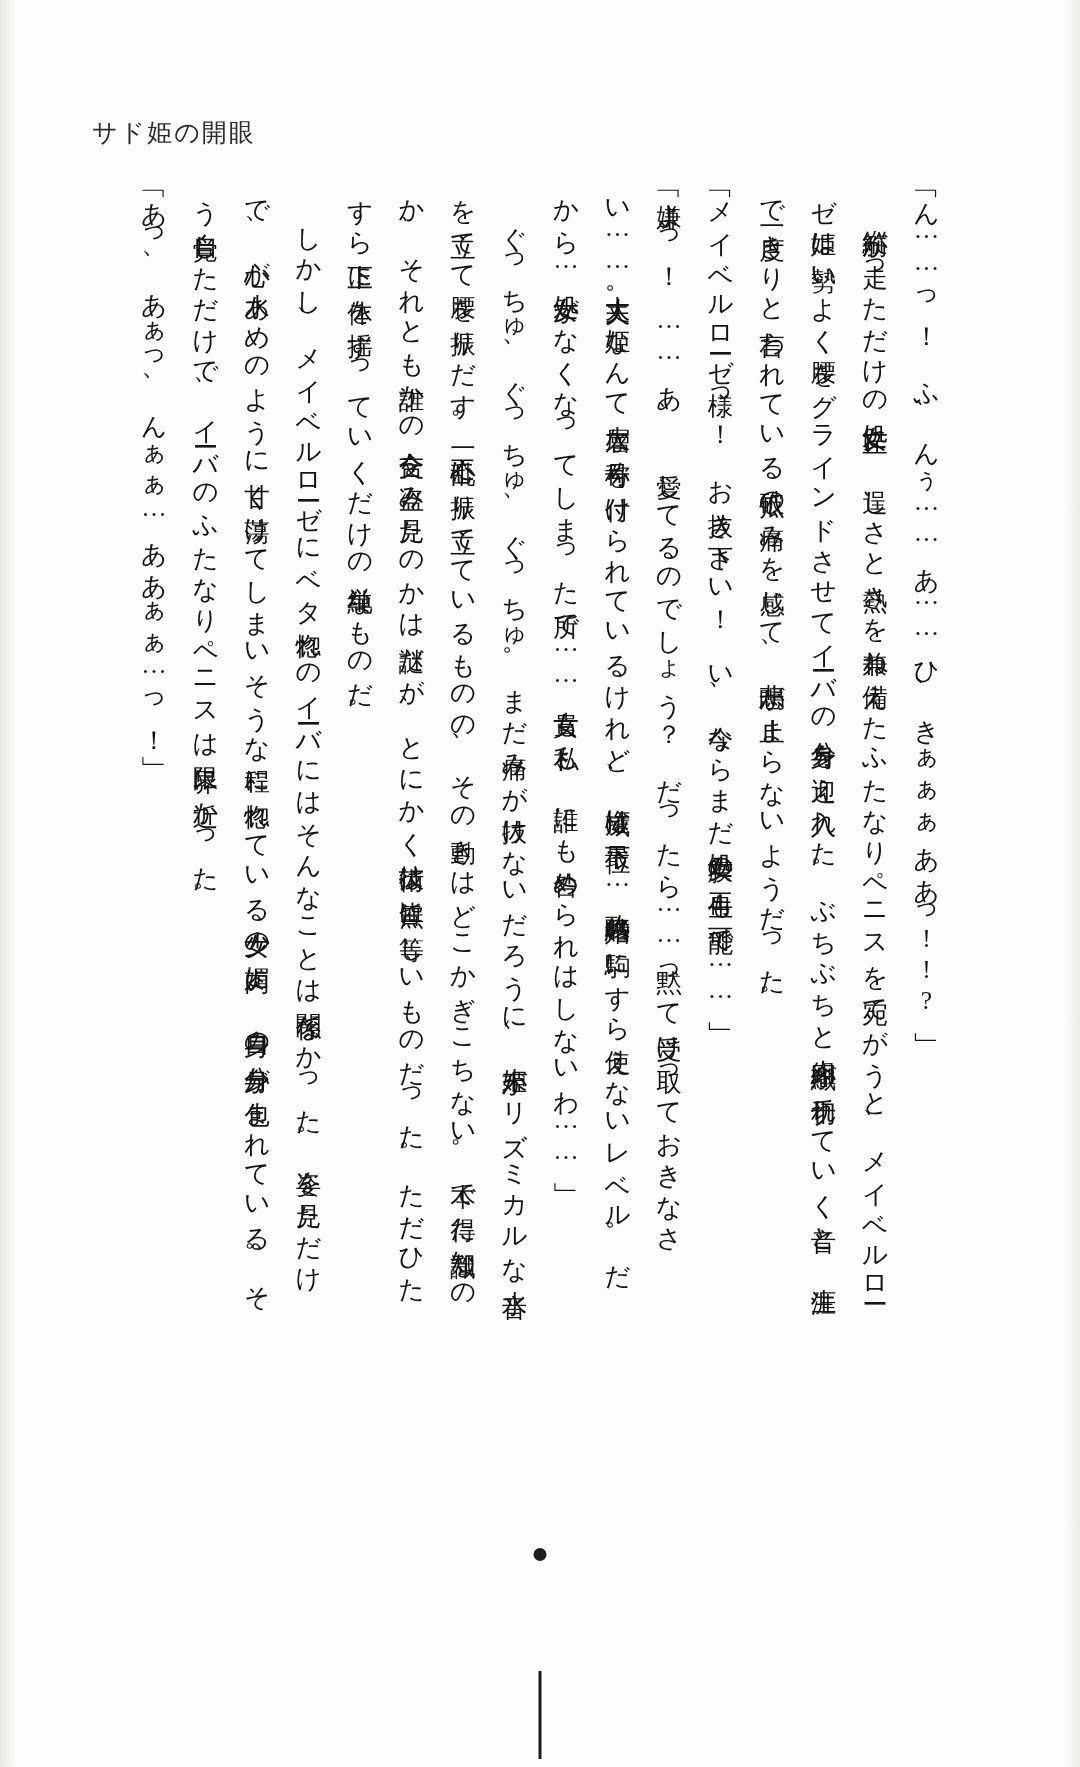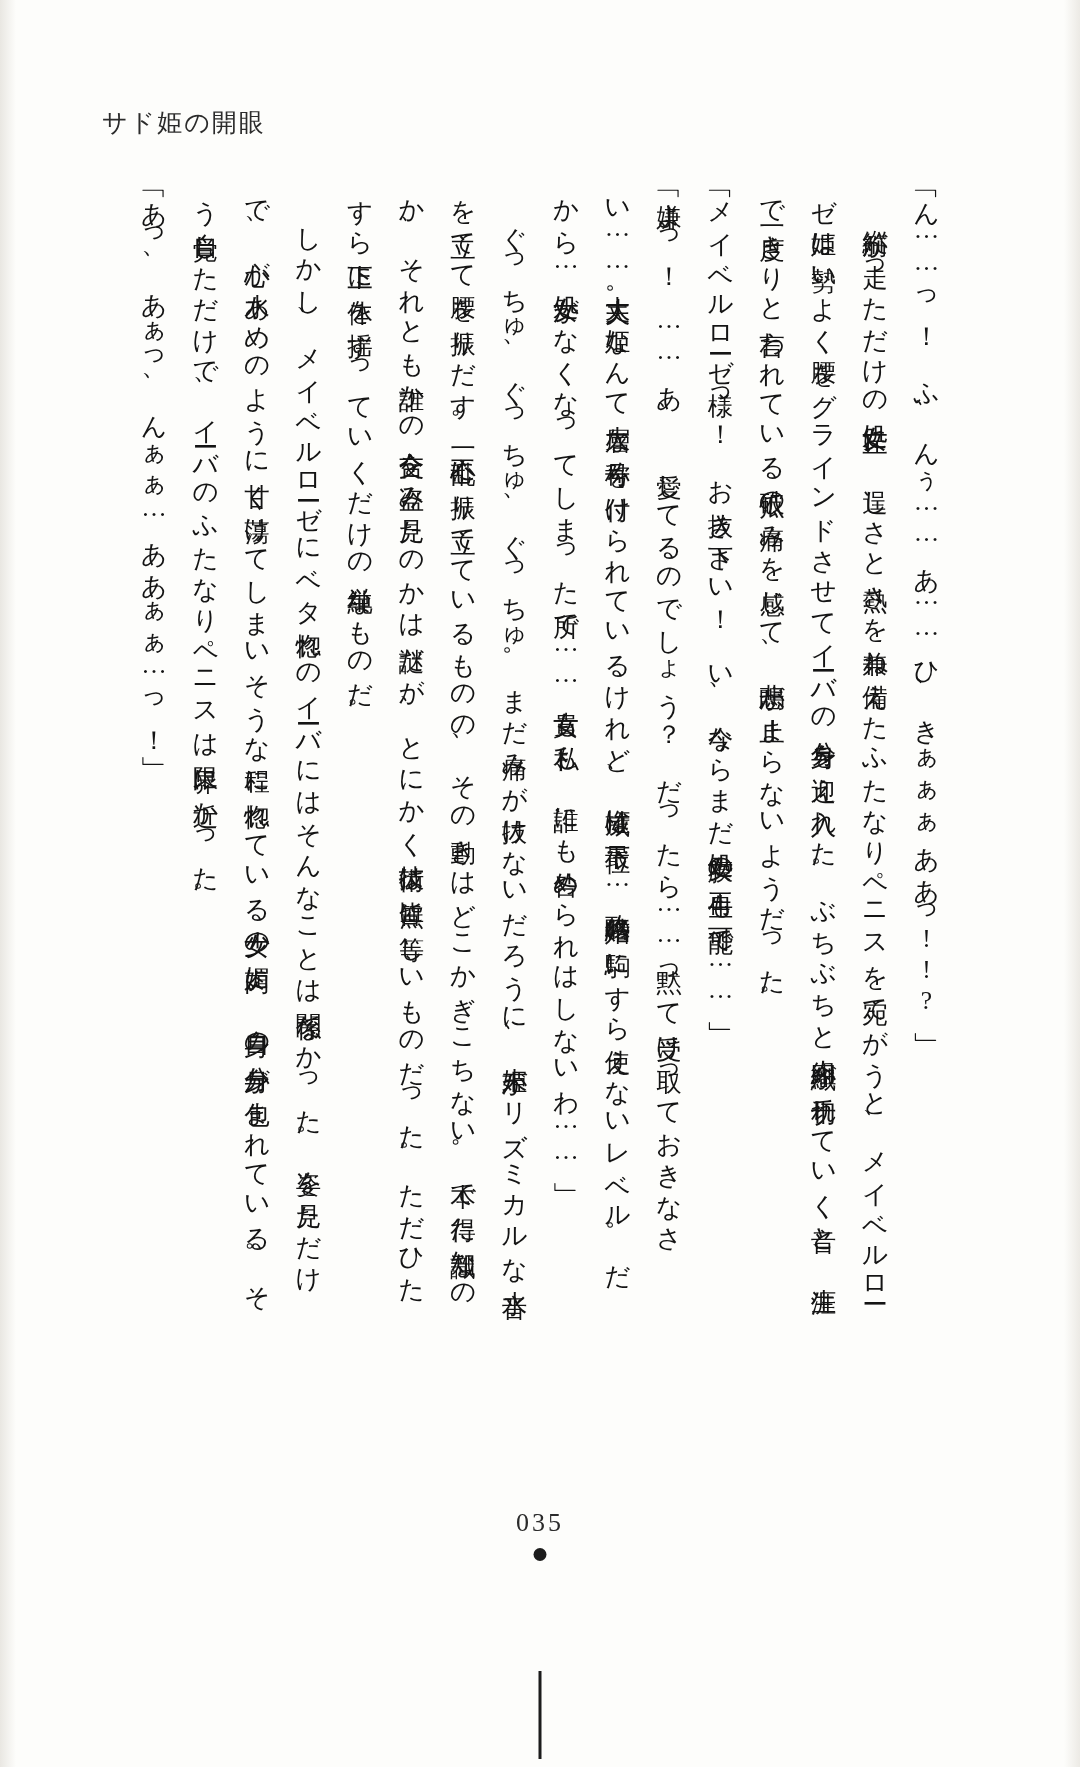--- a/index.html
+++ b/index.html
@@ -16,27 +16,26 @@
     overflow: hidden;
   }
   .page {
     position: absolute;
     inset: 0;
     background: #fdfdfb;
   }
   
   .running-head {
     position: absolute;
-    top: 106px;
+    top: 116px;
     left: 92px;
     font-size: 25px;
     letter-spacing: 2px;
     color: #2b2b2b;
     white-space: nowrap;
-    margin-left: 10px;
   }
   
   .body-text {
     position: absolute;
     top: 182px;
     left: 72px;
     width: 880px;
     height: 1120px;
     writing-mode: vertical-rl;
     text-orientation: upright;
@@ -109,20 +108,19 @@
   <div class="body-text">
     <p>「ん……っ！　ふ、んぅ……あ……ひ、きぁぁぁああっ!!?」</p>
     <p>　縦筋が走っただけの処女丘に、逞しさと熱さを兼ね備えたふたなりペニスを宛てがうと、メイベルローゼ姫は勢いよく腰をグラインドさせてイーバの分身を迎え入れた。ぶちぶちと肉組織が千切れていく音と、生涯で一度きりと言われている破瓜の痛みを感じて、悲鳴が止まらないようだった。</p>
     <p>「メイベルローゼ様っ！　お抜き下さい！　い、今ならまだ処女膜の再生も可能で……」</p>
     <p>「嫌よっ！　……あ、　愛してるのでしょう？　だったら……黙って受け取っておきなさい……大丈夫。姫なんて大層な称号を付けられているけれど、権威は最下位……政略結婚の駒にすら使えないレベル。だから…処女がなくなってしまった所で……貴女も私も、誰にも咎められはしないわ……」</p>
     <p>　ぐっちゅ、ぐっちゅ、ぐっちゅ。まだ痛みが抜けないだろうに、末姫がリズミカルな水音を立てて腰を振りだす。一心不乱に振り立てているものの、その動きはどこかぎこちない。本で得た知識なのか、それとも誰かの交合を盗み見たのかは謎だが、とにかく技術は皆無に等しいものだった。ただひたすら上下に体を揺すっていくだけの単純なものだ。</p>
     <p>　しかし、メイベルローゼにベタ惚れのイーバにはそんなことは関係なかった。姿を見ただけで、心が水あめのように甘く蕩けてしまいそうな程に惚れている少女の媚肉に、自身の分身が包まれている。そう自覚しただけで、イーバのふたなりペニスは限界に近かった。</p>
     <p>「あっ、あぁっ、んぁぁ…ああぁぁ…っ！」</p>
   </div>
 
-  <div class="page-number">035</div>
 
   <div class="bottom-mark">
     <div class="dot"></div>
     <div class="rule"></div>
   </div>
 
 </div>
 
 </body></html>

